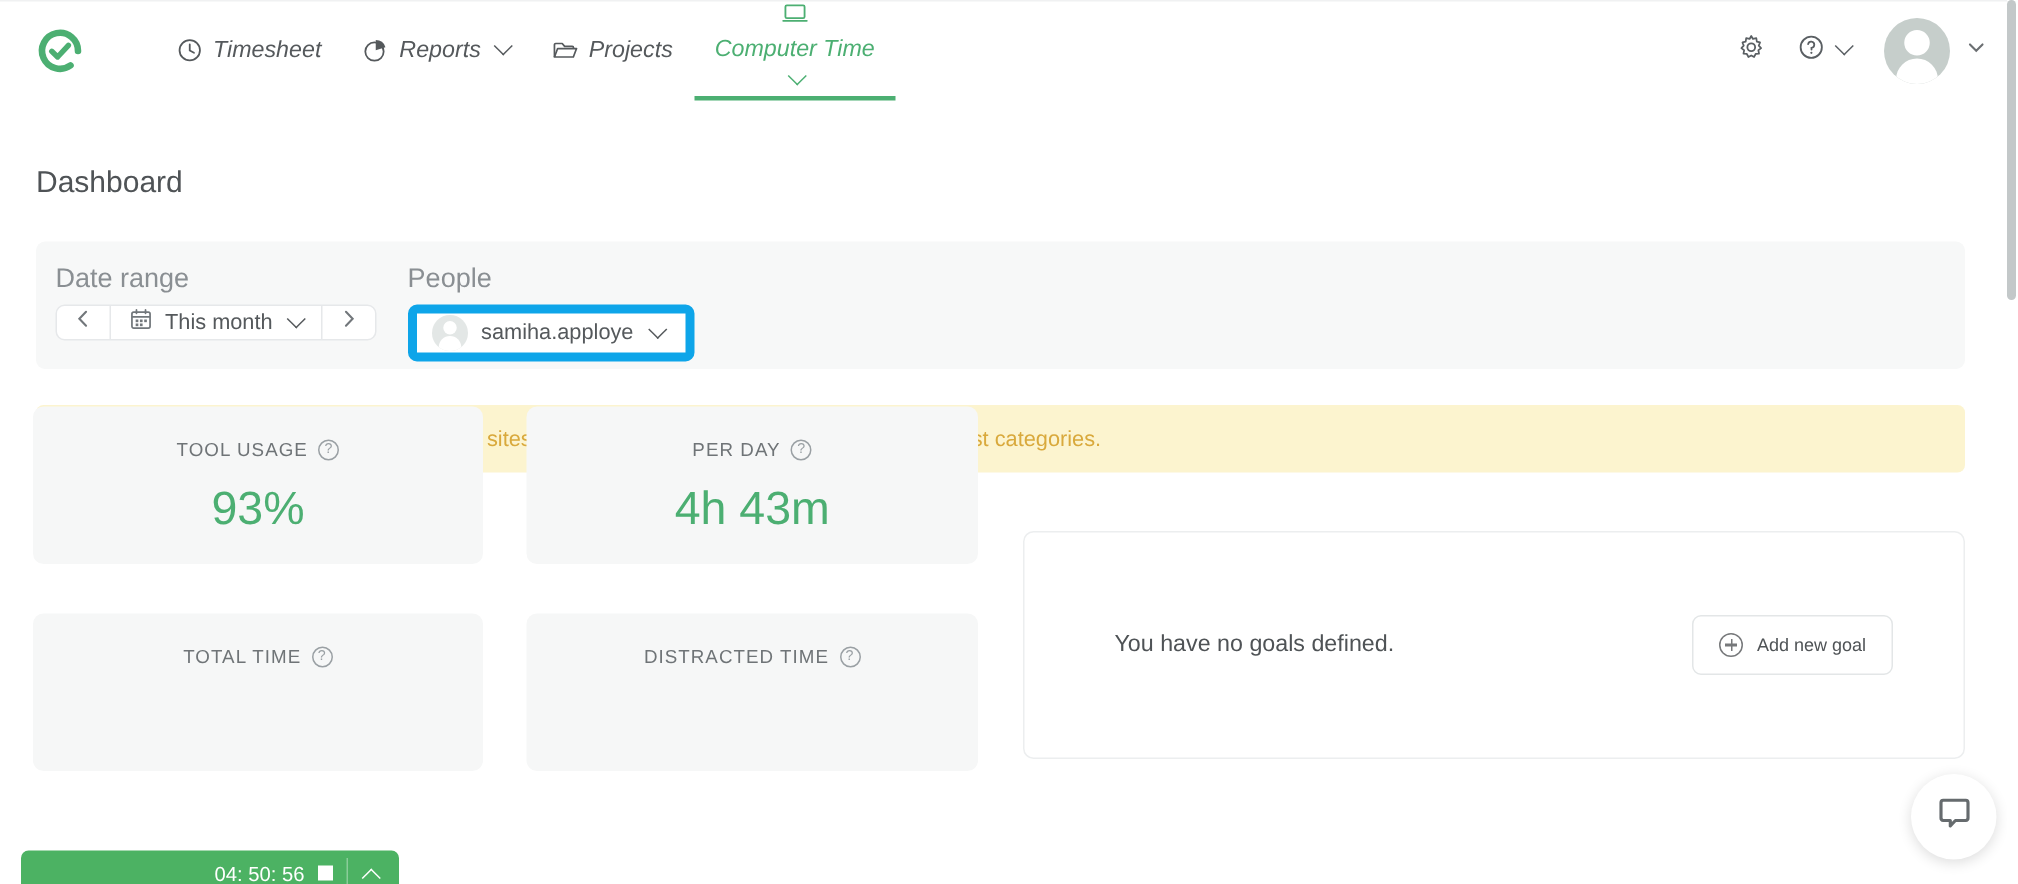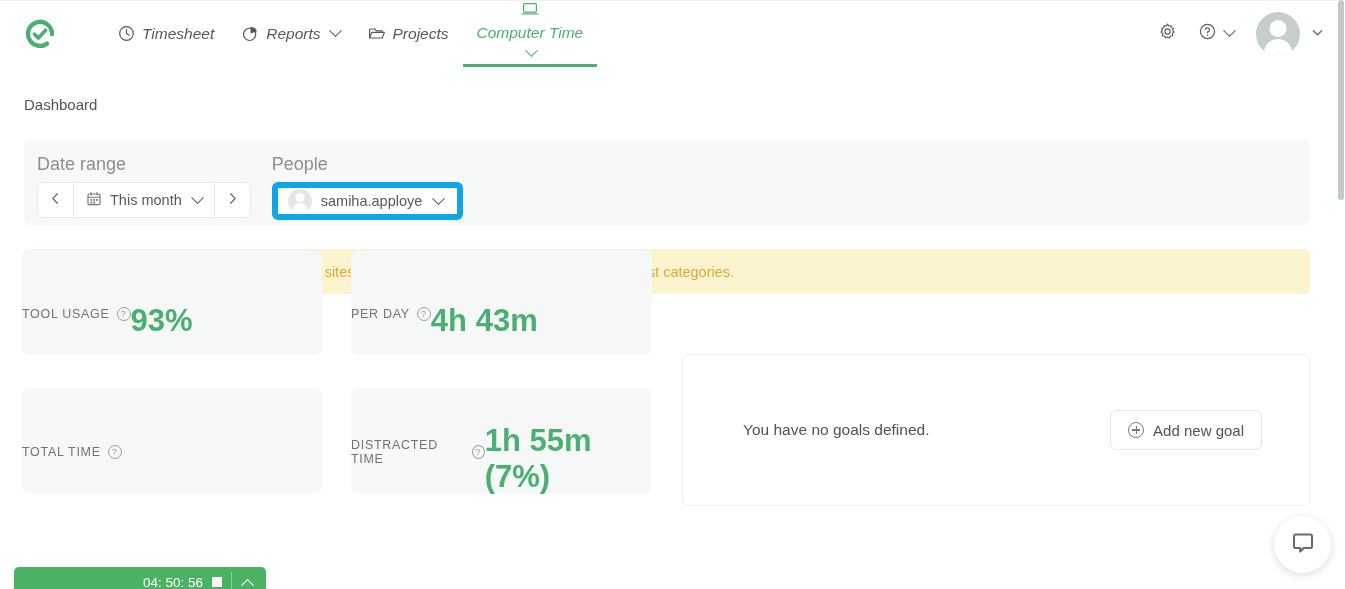--- a/index.html
+++ b/index.html
@@ -81,22 +81,22 @@
     transform: translateX(-50%);
     width: 28px; height: 24px;
     border-radius: 14px 14px 0 0;
     background: #ffffff;
   }
   .avatar-chev { margin-left: 11px; color: #6b6f72; cursor: pointer; }
 
   
   .page { position: absolute; top: 67px; left: 0; width: 1338px; }
   .page-title {
-    margin: 29px 0 0 24px;
-    font-size: 15px;
+    margin: 44px 0 0 24px;
+    font-size: 20px;
     color: #4f5356;
     font-weight: 400;
   }
 
   
   .filterbar {
     margin: 27px 24px 0 24px;
     width: 1286px; height: 85px;
     background: #f7f8f8;
     border-radius: 6px;
@@ -104,21 +104,21 @@
     padding: 14px 0 0 13px;
     gap: 21px;
   }
   .filter-group { display: flex; flex-direction: column; }
   .filter-label {
     font-size: 18px; color: #8a8f93;
     margin-bottom: 7px; margin-left: 0;
   }
   .daterange {
     display: flex; align-items: stretch;
-    height: 36px;
+    height: 24px;
     background: #ffffff;
     border: 1px solid #e6e8ea;
     border-radius: 6px;
     overflow: hidden;
   }
   .dr-arrow {
     width: 35px;
     display: flex; align-items: center; justify-content: center;
     cursor: pointer; color: #72777b;
   }
@@ -162,34 +162,34 @@
   }
   .banner b { font-weight: 700; color: #cf9c2c; }
   .banner a { color: #cf9c2c; text-decoration: underline; cursor: pointer; }
 
   
   .cards-area { position: relative; margin-top: 22px; }
   .stat-card {
     position: absolute;
     background: #f6f7f7;
     border-radius: 7px;
-    display: flex; flex-direction: row;
+    display: flex; flex-direction: column;
     align-items: center;
     padding-top: 22px;
   }
   .stat-head {
     display: flex; align-items: center; gap: 7px;
     font-size: 12.5px; letter-spacing: 0.7px;
     color: #6f7477;
   }
   .stat-val {
     margin-top: 14px;
     font-size: 31px;
     color: #4caf72;
-    font-weight: 700;
+    font-weight: 400;
   }
   .qmark {
     width: 14px; height: 14px; border-radius: 50%;
     border: 1.1px solid #9aa0a4;
     display: inline-flex; align-items: center; justify-content: center;
     font-size: 9.5px; color: #9aa0a4; line-height: 1;
     cursor: pointer;
   }
 
   
@@ -206,21 +206,21 @@
     position: absolute; left: 60px;
     font-size: 15.5px; color: #4f5356;
   }
   .add-goal-btn {
     position: absolute; right: 47px;
     display: flex; align-items: center; gap: 9px;
     height: 40px; padding: 0 17px;
     border: 1px solid #e3e6e7;
     border-radius: 6px;
     background: #fff;
-    font-size: 15px; color: #4f5356;
+    font-size: 12px; color: #4f5356;
     cursor: pointer;
   }
   .plus-circ {
     width: 16px; height: 16px; border-radius: 50%;
     border: 1.2px solid #77797b;
     display: inline-flex; align-items: center; justify-content: center;
     position: relative;
   }
   .plus-circ:before, .plus-circ:after {
     content: ""; position: absolute; background: #77797b;
@@ -454,21 +454,20 @@
         <span>TOTAL TIME</span>
         <span class="qmark">?</span>
       </div>
     </div>
 
     <div class="stat-card" style="left:351px; top:72px; width:301px; height:105px;">
       <div class="stat-head">
         <span>DISTRACTED TIME</span>
         <span class="qmark">?</span>
       </div>
-      <div class="stat-val">1h 55m (7%)</div>
     </div>
   </div>
 </div>
 
 <div class="goals-panel">
   <span class="goals-text">You have no goals defined.</span>
   <div class="add-goal-btn">
     <span class="plus-circ"></span>
     <span>Add new goal</span>
   </div>

